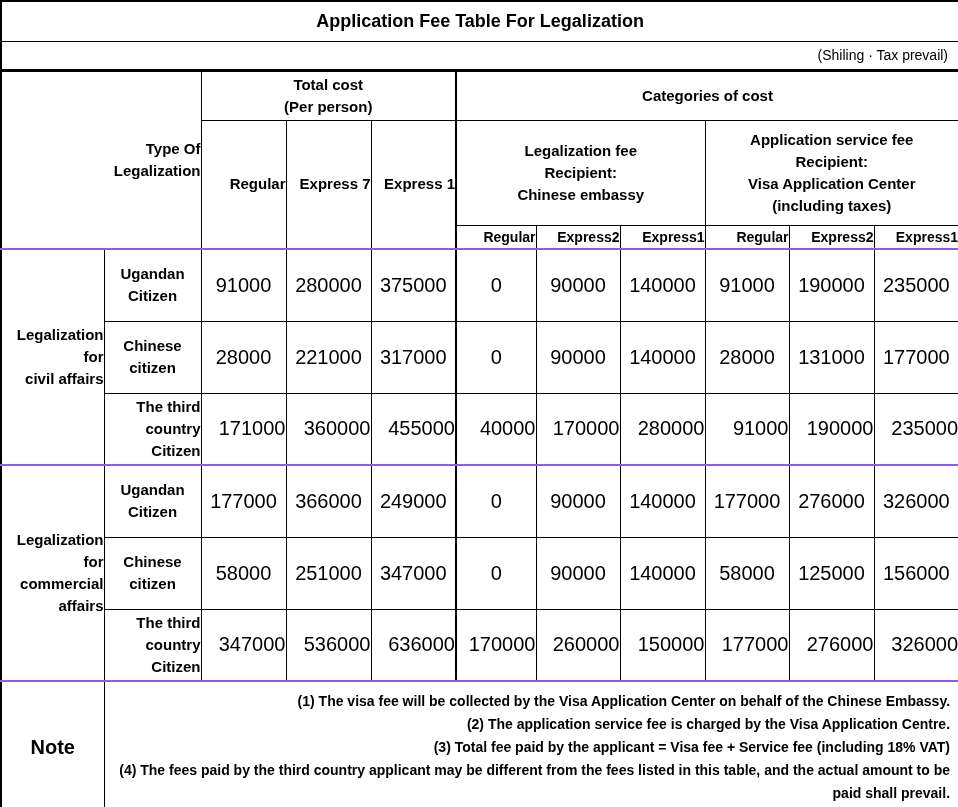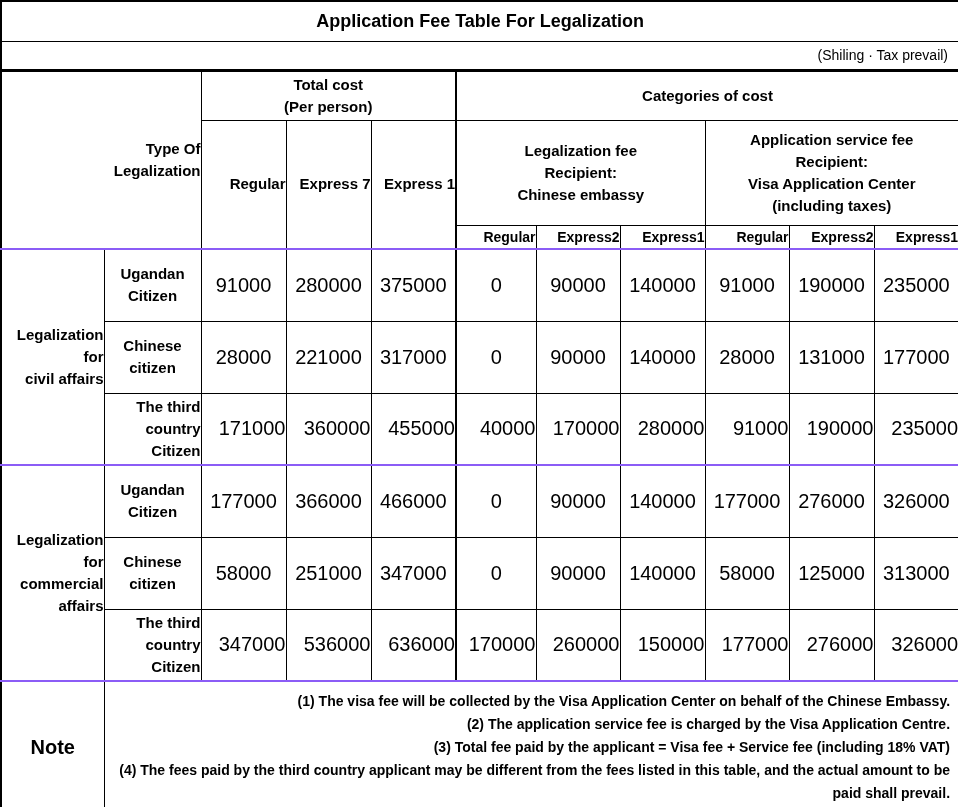--- a/index.html
+++ b/index.html
@@ -154,40 +154,40 @@
 
   <tr class="r-data">
     <td rowspan="3" class="hb bb2">Legalization
 for
 commercial
 affairs</td>
     <td class="hb">Ugandan
 Citizen</td>
     <td class="num">177000</td>
     <td class="num">366000</td>
-    <td class="num">466000</td>
+    <td class="num">249000</td>
     <td class="num bl2">0</td>
     <td class="num">90000</td>
     <td class="num">140000</td>
     <td class="num">177000</td>
     <td class="num">276000</td>
     <td class="num">326000</td>
   </tr>
   <tr class="r-data">
     <td class="hb">Chinese
 citizen</td>
     <td class="num">58000</td>
     <td class="num">251000</td>
     <td class="num">347000</td>
     <td class="num bl2">0</td>
     <td class="num">90000</td>
     <td class="num">140000</td>
     <td class="num">58000</td>
     <td class="num">125000</td>
-    <td class="num">313000</td>
+    <td class="num">156000</td>
   </tr>
   <tr class="r-data">
     <td class="hb bb2">The third
 country
 Citizen</td>
     <td class="num bb2">347000</td>
     <td class="num bb2">536000</td>
     <td class="num bb2">636000</td>
     <td class="num bl2 bb2">170000</td>
     <td class="num bb2">260000</td>

